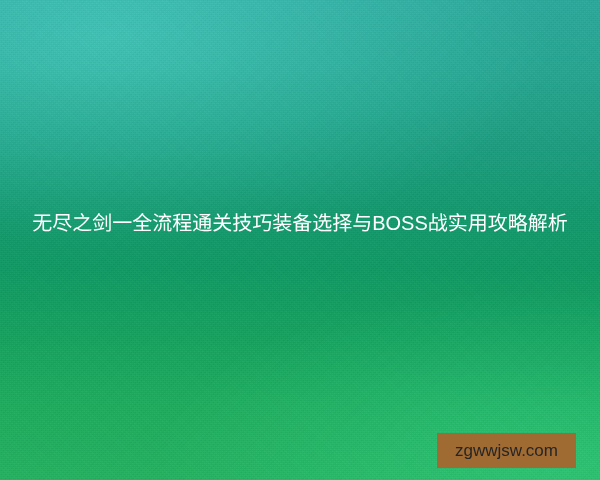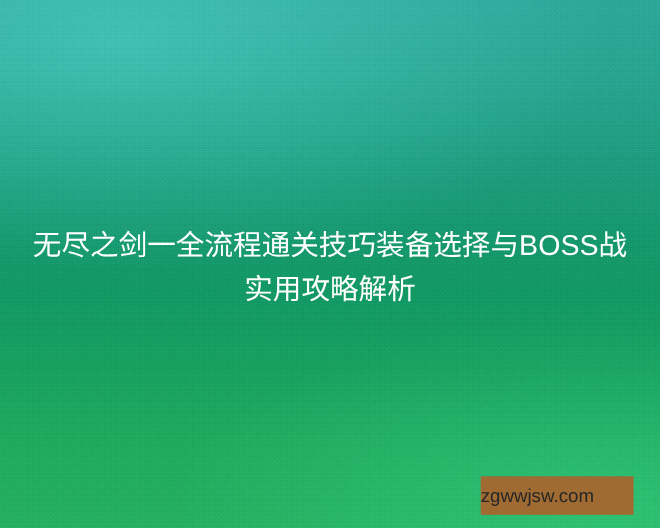--- a/index.html
+++ b/index.html
@@ -63,40 +63,41 @@
   }
 
   
   .cover-title {
     position: absolute;
     left: 28px;
     right: 28px;
     top: 203px;
     margin: 0;
     font-family: "Liberation Sans", "DejaVu Sans", sans-serif;
-    font-size: 26px;
+    font-size: 20px;
     font-weight: 400;
     line-height: 40px;
     letter-spacing: 0px;
     color: #ffffff;
     text-align: center;
     word-break: break-all;
     white-space: normal;
   }
 
   
   .watermark-badge {
     position: absolute;
     left: 437px;
     top: 433px;
     width: 139px;
     height: 35px;
     background: #a06b33;
     display: flex;
     align-items: center;
+    justify-content: center;
     box-sizing: border-box;
   }
 
   .watermark-text {
     font-family: "Liberation Sans", "DejaVu Sans", sans-serif;
     font-size: 17px;
     font-weight: 400;
     line-height: 1;
     color: #262626;
     letter-spacing: 0px;

